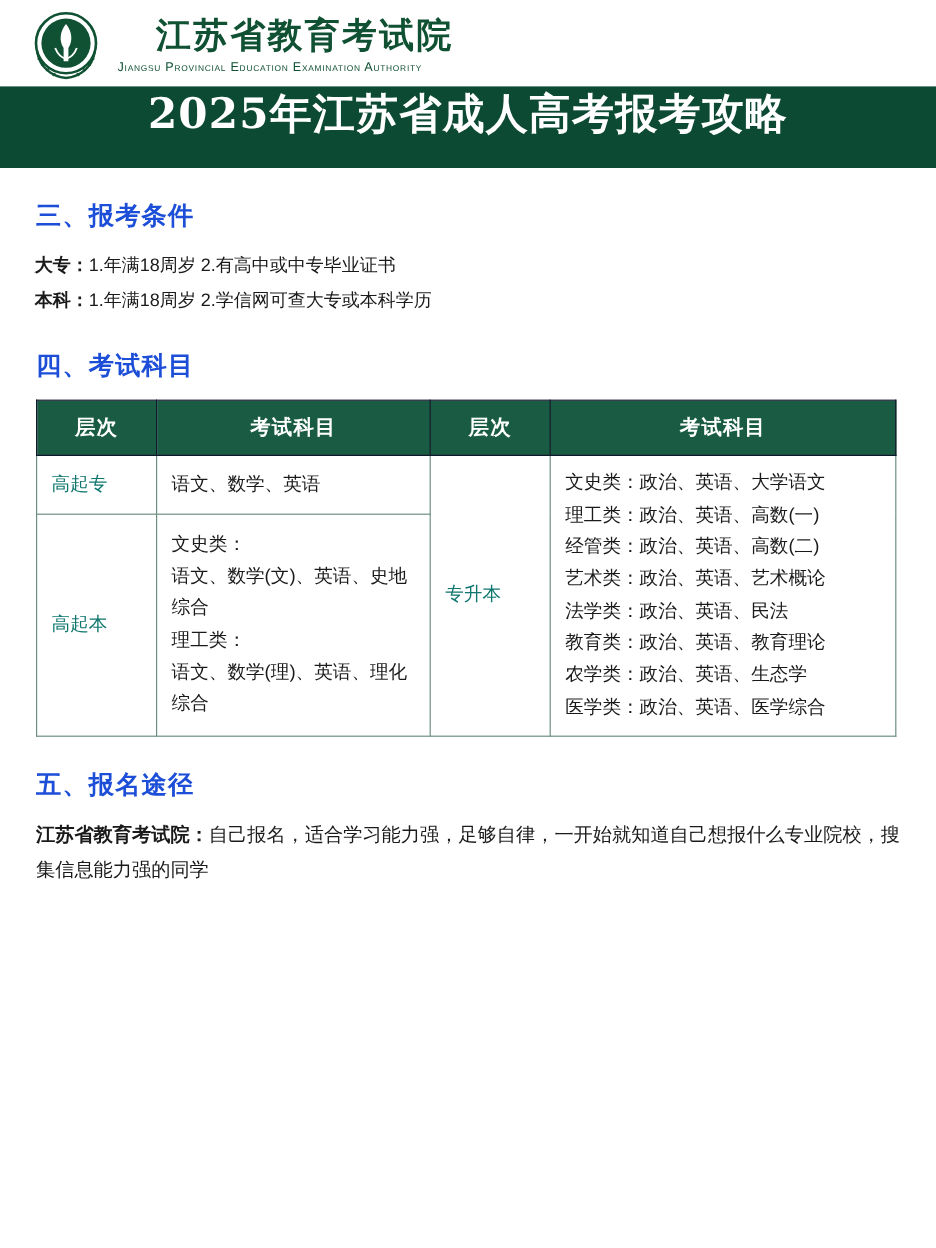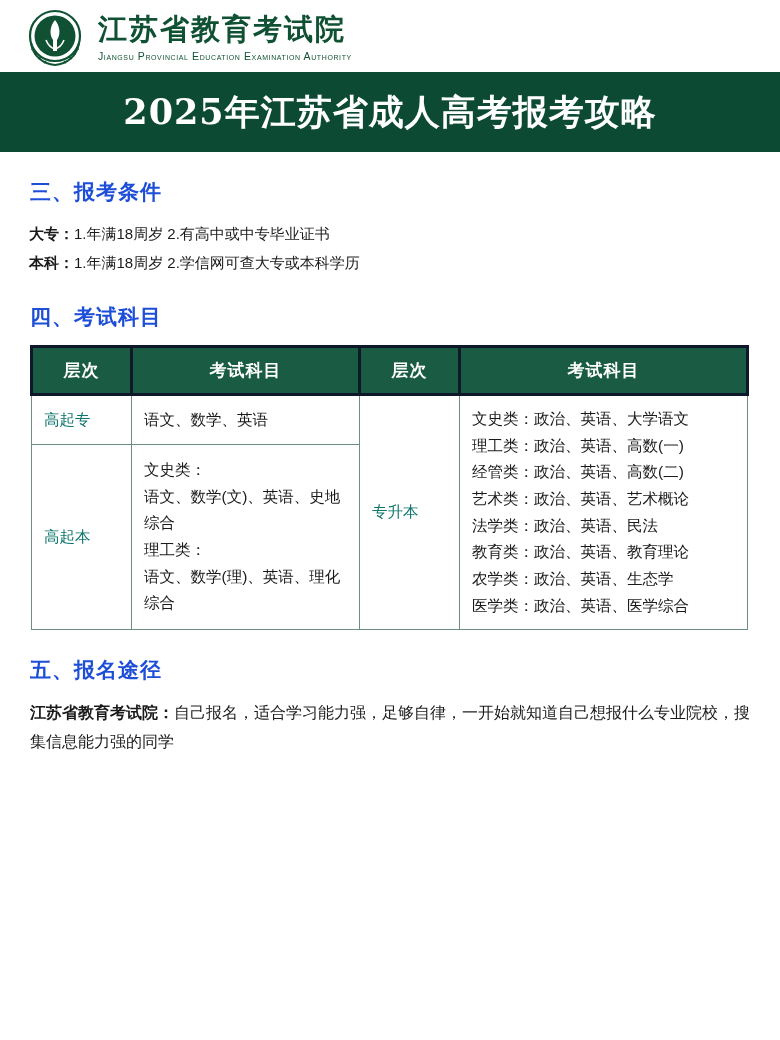--- a/index.html
+++ b/index.html
@@ -42,35 +42,35 @@
     flex-direction: column;
     justify-content: center;
   }
   .logo-cn {
     font-family: "DejaVu Sans", "Liberation Sans", sans-serif;
     font-size: 29px;
     font-weight: bold;
     color: #0f5132;
     letter-spacing: 2px;
     line-height: 1.1;
+    margin-left: 32px;
   }
   .logo-en {
     font-size: 10.5px;
     color: #0f5132;
     letter-spacing: 0.6px;
     margin-top: 4px;
     font-variant: small-caps;
   }
 
   
   .banner {
     background: #0d4a33;
-    height: 80px;
+    height: 68px;
     display: flex;
-    align-items: center;
     justify-content: center;
     margin-top: 2px;
   }
   .banner-title {
     color: #ffffff;
     font-family: "DejaVu Serif", "Liberation Serif", serif;
     font-size: 35px;
     font-weight: bold;
     letter-spacing: 1px;
   }
@@ -101,21 +101,21 @@
     width: 716px;
     margin: 4px 0 0 2px;
     table-layout: fixed;
   }
   table.subjects th {
     background: #1a5c43;
     color: #ffffff;
     font-size: 17px;
     font-weight: bold;
     padding: 11px 8px;
-    border: 3px solid #0f172a;
+    border: 1px solid #0f172a;
     letter-spacing: 1px;
   }
   table.subjects td {
     border: 1px solid #6e8f80;
     vertical-align: middle;
     font-size: 15.5px;
     line-height: 1.72;
     padding: 10px 12px;
   }
   td.level {

